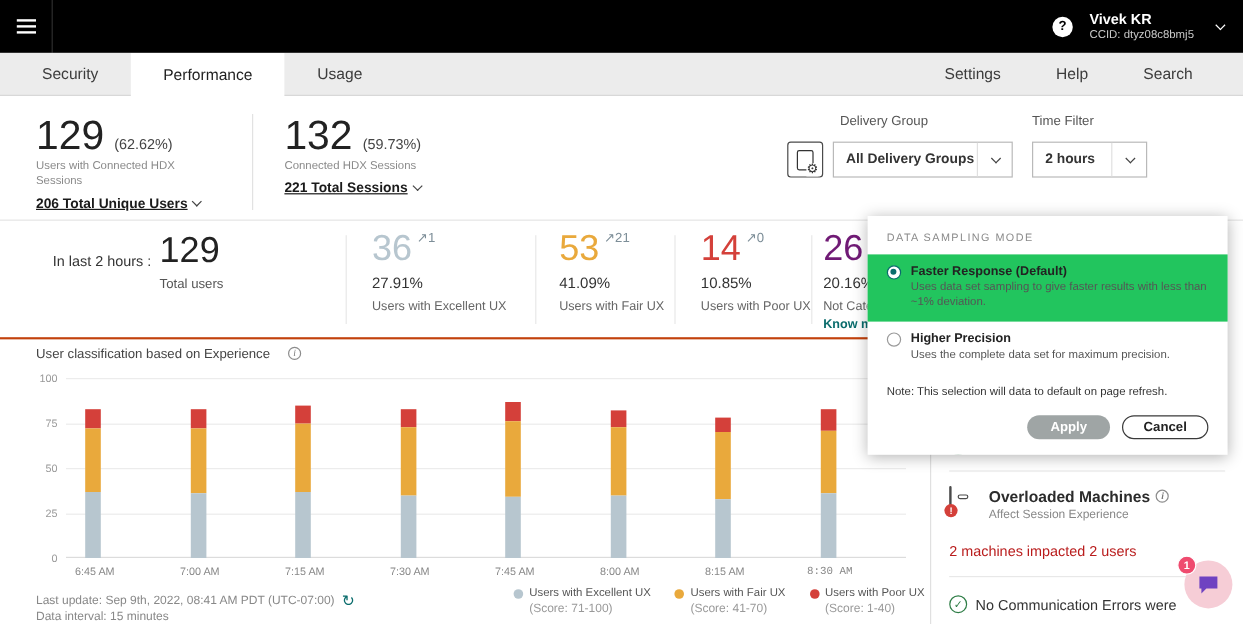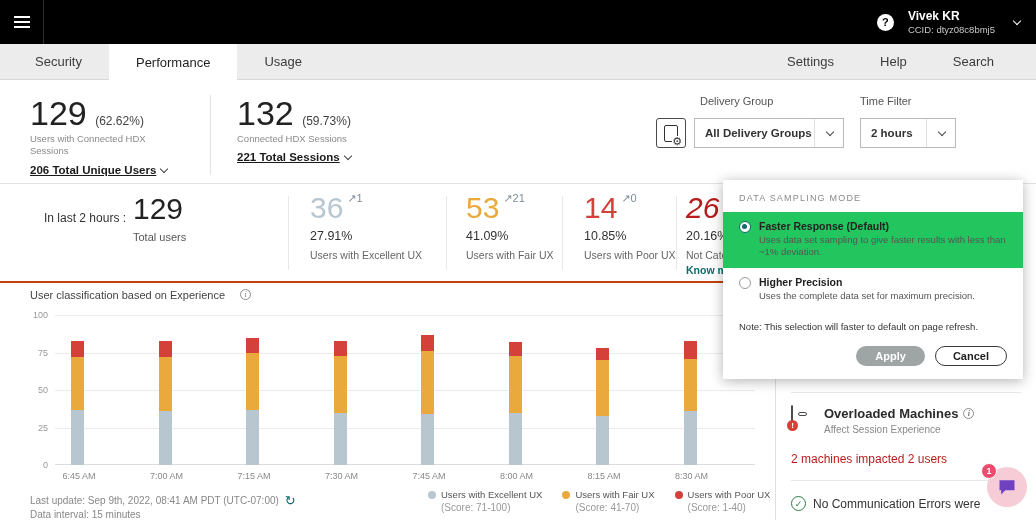--- a/index.html
+++ b/index.html
@@ -235,21 +235,21 @@
   <div class="statsep" style="left:562px"></div>
 
   <div class="statcol" style="left:584px">
     <div><span class="statval" style="color: rgb(212, 64, 58);">14</span><span class="trend">↗<span>0</span></span></div>
     <div class="statpct">10.85%</div>
     <div class="statlabel">Users with Poor UX</div>
   </div>
   <div class="statsep" style="left:676px"></div>
 
   <div class="statcol" style="left:686px">
-    <div><span class="statval" style="color: #b91c1c; font-style: italic;">26</span></div>
+    <div><span class="statval" style="color: #701a75;">26</span></div>
     <div class="statpct">20.16%</div>
     <div class="statlabel">Not Categorized</div>
     <div class="statlink">Know more</div>
   </div>
 </section>
 
 <section class="chartsec">
   <div class="charttitle">
     <span>User classification based on Experience</span>
     <span class="info"></span>
@@ -309,21 +309,21 @@
       </div>
     </div>
   <div class="xaxis">
       <div class="xtick" style="left: -4px;">6:45 AM</div>
       <div class="xtick" style="left: 83.5px;">7:00 AM</div>
       <div class="xtick" style="left: 171px;">7:15 AM</div>
       <div class="xtick" style="left: 258.5px;">7:30 AM</div>
       <div class="xtick" style="left: 346px;">7:45 AM</div>
       <div class="xtick" style="left: 433.5px;">8:00 AM</div>
       <div class="xtick" style="left: 521px;">8:15 AM</div>
-      <div class="xtick" style="left: 608.5px;">8:30 AM</div>
+      <div class="xtick" style="left: 608.5px; font-family: Liberation Mono, monospace;">8:30 AM</div>
     </div>
 
   <div class="chartfoot">
     <span>Last update: Sep 9th, 2022, 08:41 AM PDT (UTC-07:00)</span>
     <span class="refresh"></span>
   </div>
   <div class="interval">Data interval: 15 minutes</div>
 
   <div class="legend">
     <div class="legitem">
@@ -388,21 +388,21 @@
       <div class="opt-desc">Uses data set sampling to give faster results with less than ~1% deviation.</div>
     </div>
   </div>
   <div class="opt">
     <span class="radio"></span>
     <div>
       <div class="opt-title">Higher Precision</div>
       <div class="opt-desc">Uses the complete data set for maximum precision.</div>
     </div>
   </div>
-  <div class="pop-note">Note: This selection will faster to default on page refresh.</div>
+  <div class="pop-note">Note: This selection will data to default on page refresh.</div>
   <div class="pop-btns">
     <button class="btn-apply">Apply</button>
     <button class="btn-cancel">Cancel</button>
   </div>
 </div>
 
 <div class="chatwidget">
   <svg width="20" height="20" viewBox="0 0 24 24">
     <path d="M3 4 h18 v12 h-11 l-5 5 v-5 h-2 z" fill="#6f42c1"></path>
   </svg>

